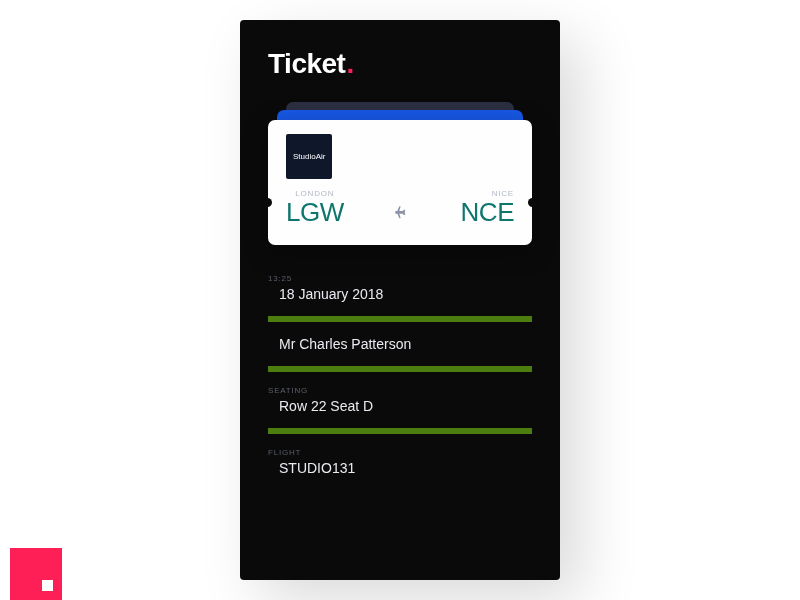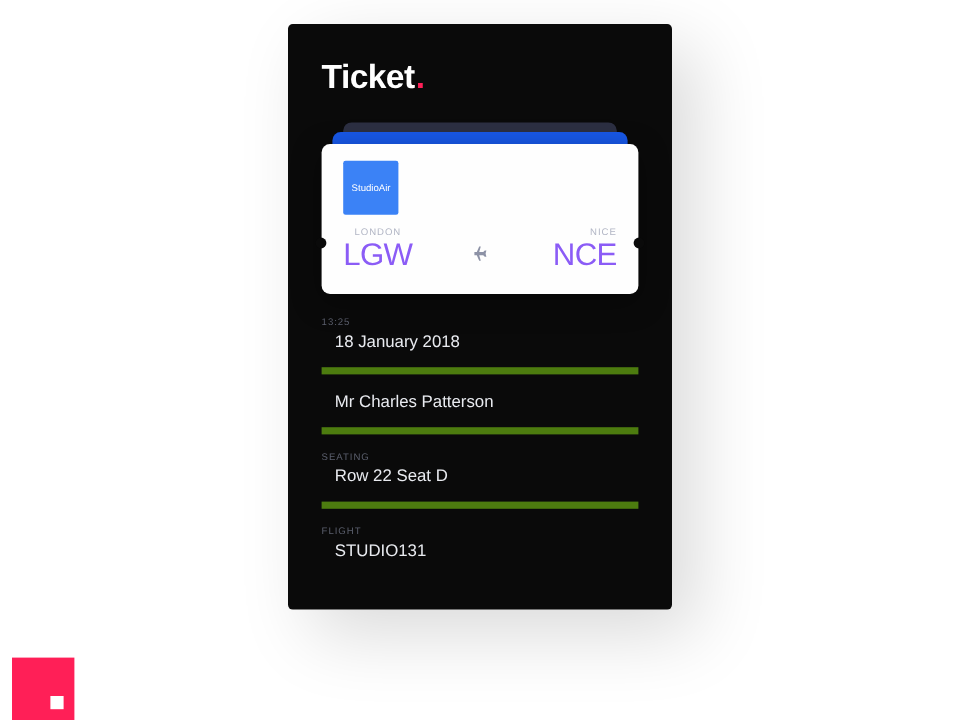--- a/index.html
+++ b/index.html
@@ -10,21 +10,21 @@
       font-family: -apple-system, BlinkMacSystemFont, 'Segoe UI', sans-serif;
       display: flex;
       justify-content: center;
       align-items: flex-start;
       padding-top: 20px;
       position: relative;
       overflow: hidden;
     }
     .phone-frame {
       width: 320px;
-      height: 488px;
+      height: 560px;
       background: #0a0a0a;
       border-radius: 4px;
       box-shadow: 20px 20px 60px rgba(0,0,0,0.15);
       padding: 28px;
       display: flex;
       flex-direction: column;
       overflow: hidden;
     }
     .header {
       display: flex;
@@ -71,21 +71,21 @@
       top: 18px;
       left: 0;
       right: 0;
       background: #fefefe;
       border-radius: 7px;
       padding: 14px 18px 18px;
       box-shadow: 0 6px 24px rgba(0,0,0,0.35);
     }
     .badge {
       display: inline-block;
-      background: #3b82f6;
+      background: #0f172a;
       color: #fff;
       font-size: 8px;
       padding: 18px 7px;
       border-radius: 2px;
       margin-bottom: 10px;
     }
     .route {
       display: flex;
       align-items: flex-end;
       justify-content: space-between;
@@ -93,21 +93,21 @@
     .city-group-left { text-align: center; }
     .city-group-right { text-align: right; }
     .city-label {
       font-size: 8px;
       color: #b2b6c5;
       letter-spacing: 0.8px;
       margin-bottom: 0;
     }
     .city-code {
       font-size: 26px;
-      color: #8b5cf6;
+      color: #0f766e;
       font-weight: 300;
       letter-spacing: -0.5px;
       line-height: 1.1;
     }
     .plane-icon {
       flex: 0 0 auto;
       margin: 0 10px 4px;
       color: #8d92a6;
     }
     .notch {

